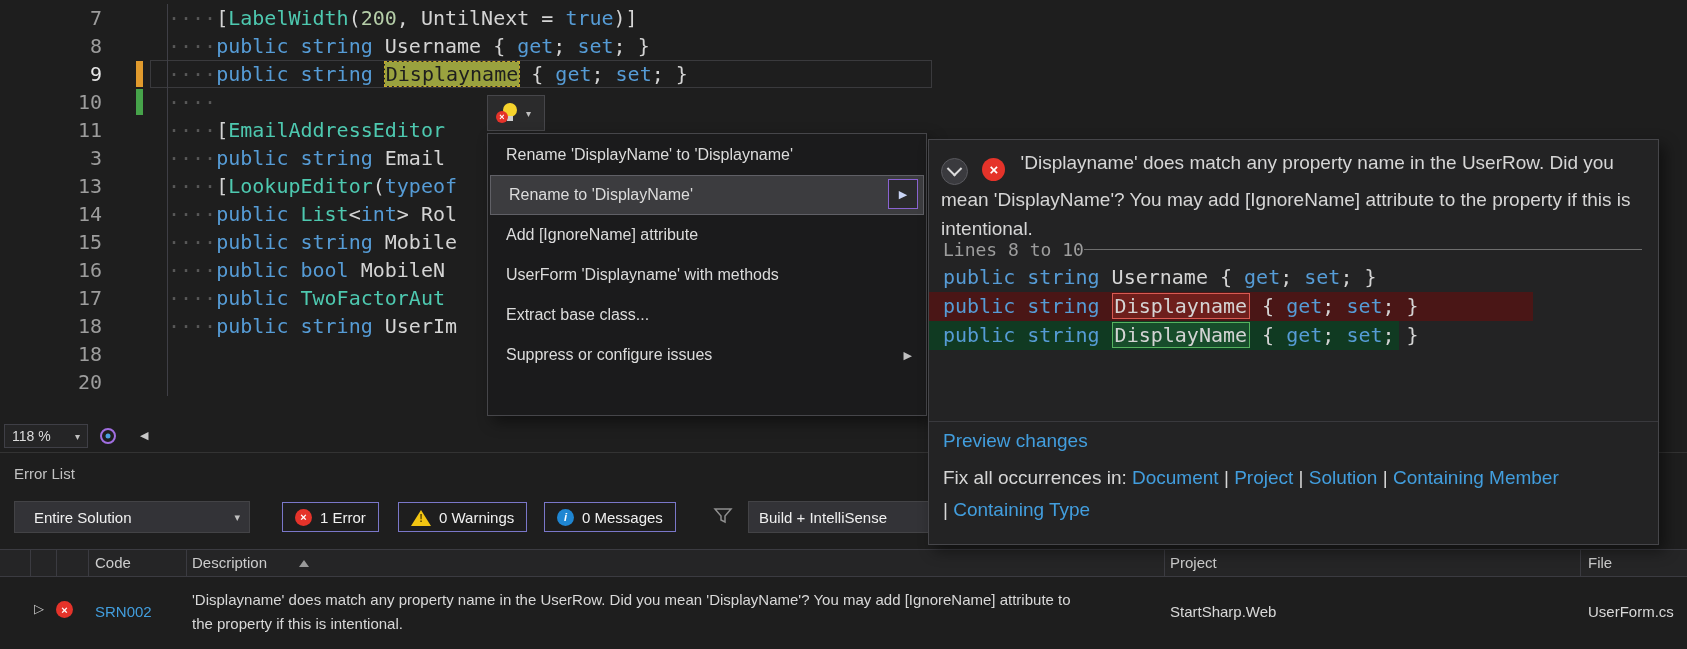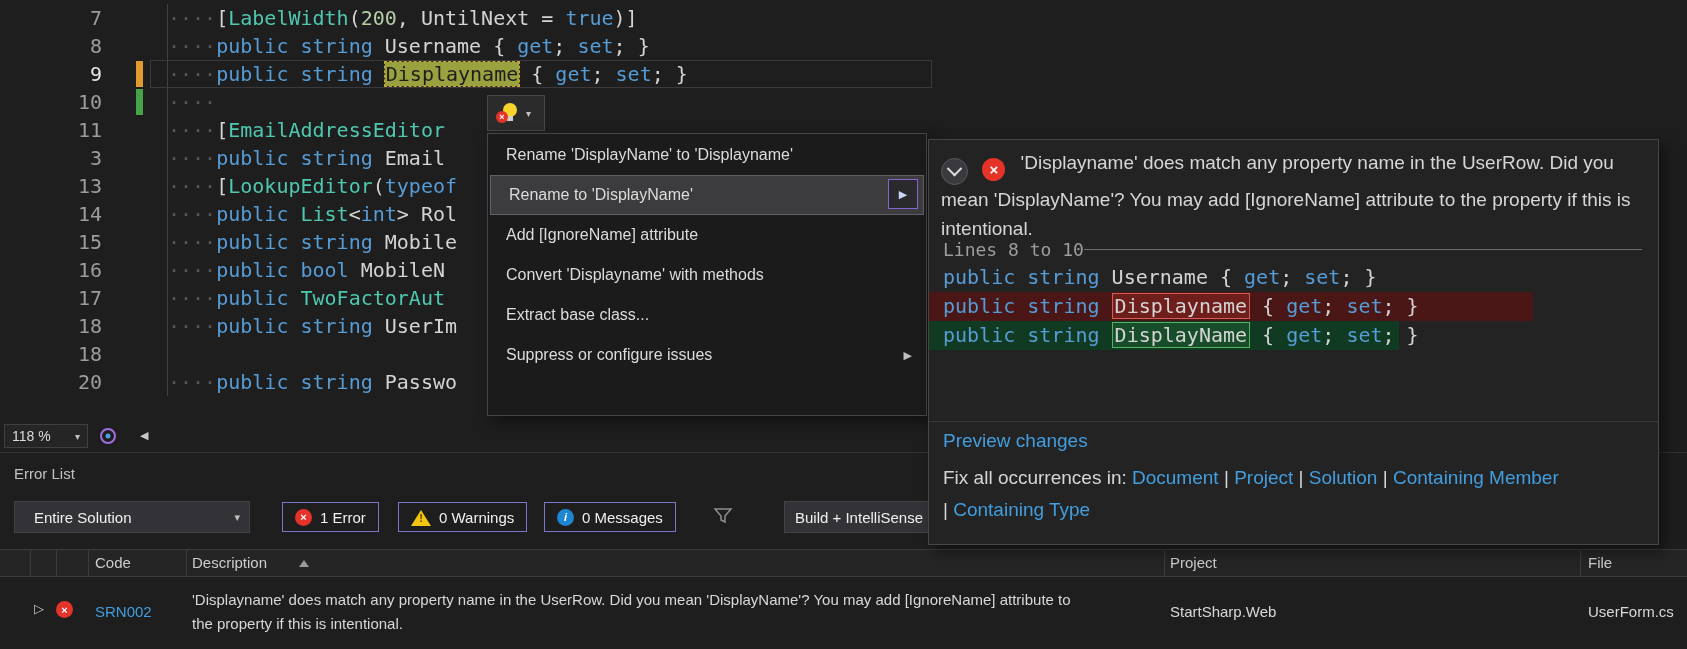--- a/index.html
+++ b/index.html
@@ -71,21 +71,21 @@
   .pp-fixall{position:absolute;left:14px;top:322px;right:10px;font-size:19px;line-height:32px;color:#d6d6d6;}
   .nw{white-space:nowrap;}
   
   .el{position:absolute;left:0;top:452px;width:1687px;height:197px;background:#1e1e1e;border-top:1px solid #333;
       z-index:10;box-sizing:border-box;}
   .el-title{position:absolute;left:14px;top:12px;font-size:15px;color:#c2c2c2;}
   .combo{position:absolute;height:32px;background:#333337;border:1px solid #434346;color:#f0f0f0;font-size:15px;
          display:flex;align-items:center;padding:0 30px 0 10px;box-sizing:border-box;}
   .combo .caret{position:absolute;right:9px;color:#c0c0c0;font-size:11px;}
   #combo-scope{left:14px;top:48px;width:236px;padding-left:19px;}
-  #combo-source{left:748px;top:48px;width:212px;margin-left:36px;}
+  #combo-source{left:748px;top:48px;width:212px;}
   .tbtn{position:absolute;top:49px;height:30px;display:inline-flex;align-items:center;gap:8px;padding:0 12px;
         border:1px solid #7a77c9;color:#f0f0f0;font-size:15px;background:#1e1e1e;box-sizing:border-box;}
   #btn-errors{left:282px;} #btn-warnings{left:398px;} #btn-messages{left:544px;}
   .icon-warn{position:relative;width:20px;height:17px;display:inline-block;}
   .icon-warn .tri{position:absolute;left:0;top:1px;width:0;height:0;border-left:10px solid transparent;
                   border-right:10px solid transparent;border-bottom:16px solid #f2c512;}
   .icon-warn .ex{position:absolute;left:0;top:3px;width:20px;text-align:center;color:#5a4500;font-size:11px;font-weight:bold;}
   .icon-info{display:inline-flex;width:17px;height:17px;border-radius:50%;background:#1f86d2;color:#fff;font-size:11px;
              font-weight:bold;align-items:center;justify-content:center;font-style:italic;}
   .filter{position:absolute;left:712px;top:52px;}
@@ -118,21 +118,21 @@
         <div class="ed-row" style="top: 88px;"><span class="ed-ln">10</span><span class="ed-marker m-saved"></span><span class="ed-code"><span class="tk-ws">····</span></span></div>
         <div class="ed-row" style="top: 116px;"><span class="ed-ln">11</span><span class="ed-code"><span class="tk-ws">····</span><span class="tk-p">[</span><span class="tk-t">EmailAddressEditor</span></span></div>
         <div class="ed-row" style="top: 144px;"><span class="ed-ln">3</span><span class="ed-code"><span class="tk-ws">····</span><span class="tk-k">public</span><span class="tk-p"> </span><span class="tk-k">string</span><span class="tk-p"> </span><span class="tk-i">Email</span></span></div>
         <div class="ed-row" style="top: 172px;"><span class="ed-ln">13</span><span class="ed-code"><span class="tk-ws">····</span><span class="tk-p">[</span><span class="tk-t">LookupEditor</span><span class="tk-p">(</span><span class="tk-k">typeof</span></span></div>
         <div class="ed-row" style="top: 200px;"><span class="ed-ln">14</span><span class="ed-code"><span class="tk-ws">····</span><span class="tk-k">public</span><span class="tk-p"> </span><span class="tk-t">List</span><span class="tk-p">&lt;</span><span class="tk-k">int</span><span class="tk-p">&gt; </span><span class="tk-i">Rol</span></span></div>
         <div class="ed-row" style="top: 228px;"><span class="ed-ln">15</span><span class="ed-code"><span class="tk-ws">····</span><span class="tk-k">public</span><span class="tk-p"> </span><span class="tk-k">string</span><span class="tk-p"> </span><span class="tk-i">Mobile</span></span></div>
         <div class="ed-row" style="top: 256px;"><span class="ed-ln">16</span><span class="ed-code"><span class="tk-ws">····</span><span class="tk-k">public</span><span class="tk-p"> </span><span class="tk-k">bool</span><span class="tk-p"> </span><span class="tk-i">MobileN</span></span></div>
         <div class="ed-row" style="top: 284px;"><span class="ed-ln">17</span><span class="ed-code"><span class="tk-ws">····</span><span class="tk-k">public</span><span class="tk-p"> </span><span class="tk-t">TwoFactorAut</span></span></div>
         <div class="ed-row" style="top: 312px;"><span class="ed-ln">18</span><span class="ed-code"><span class="tk-ws">····</span><span class="tk-k">public</span><span class="tk-p"> </span><span class="tk-k">string</span><span class="tk-p"> </span><span class="tk-i">UserIm</span></span></div>
         <div class="ed-row" style="top: 340px;"><span class="ed-ln">18</span></div>
-        <div class="ed-row" style="top: 368px;"><span class="ed-ln">20</span><span class="ed-code"><span class="tk-ws">····</span><span class="tk-k">public</span><span class="tk-p"> </span><span class="tk-k">string</span><span class="tk-p"> </span><span class="tk-i">Passwo</span></span></div>
+        <div class="ed-row" style="top: 368px;"><span class="ed-ln">20</span></div>
       </div>
 
     <div class="zoom">
       <span>118 %</span>
       <span class="caret">▾</span>
     </div>
     <span class="ic-intellicode">
       <svg width="20" height="20" viewBox="0 0 20 20">
           <circle cx="10" cy="10" r="7" fill="none" stroke="#a06ee0" stroke-width="2"></circle>
           <circle cx="10" cy="10" r="2.5" fill="#4aa0e0"></circle>
@@ -155,21 +155,21 @@
         <span>Rename 'DisplayName' to 'Displayname'</span>
       </div>
       <div class="qa-item sel">
         <span>Rename to 'DisplayName'</span>
         <div class="qa-arrow-btn">▶</div>
       </div>
       <div class="qa-item">
         <span>Add [IgnoreName] attribute</span>
       </div>
       <div class="qa-item">
-        <span>Convert 'Displayname' with methods</span>
+        <span>UserForm 'Displayname' with methods</span>
       </div>
       <div class="qa-item">
         <span>Extract base class...</span>
       </div>
       <div class="qa-item">
         <span>Suppress or configure issues</span>
         <span class="qa-sub-arrow">▶</span>
       </div>
     </div>
 

